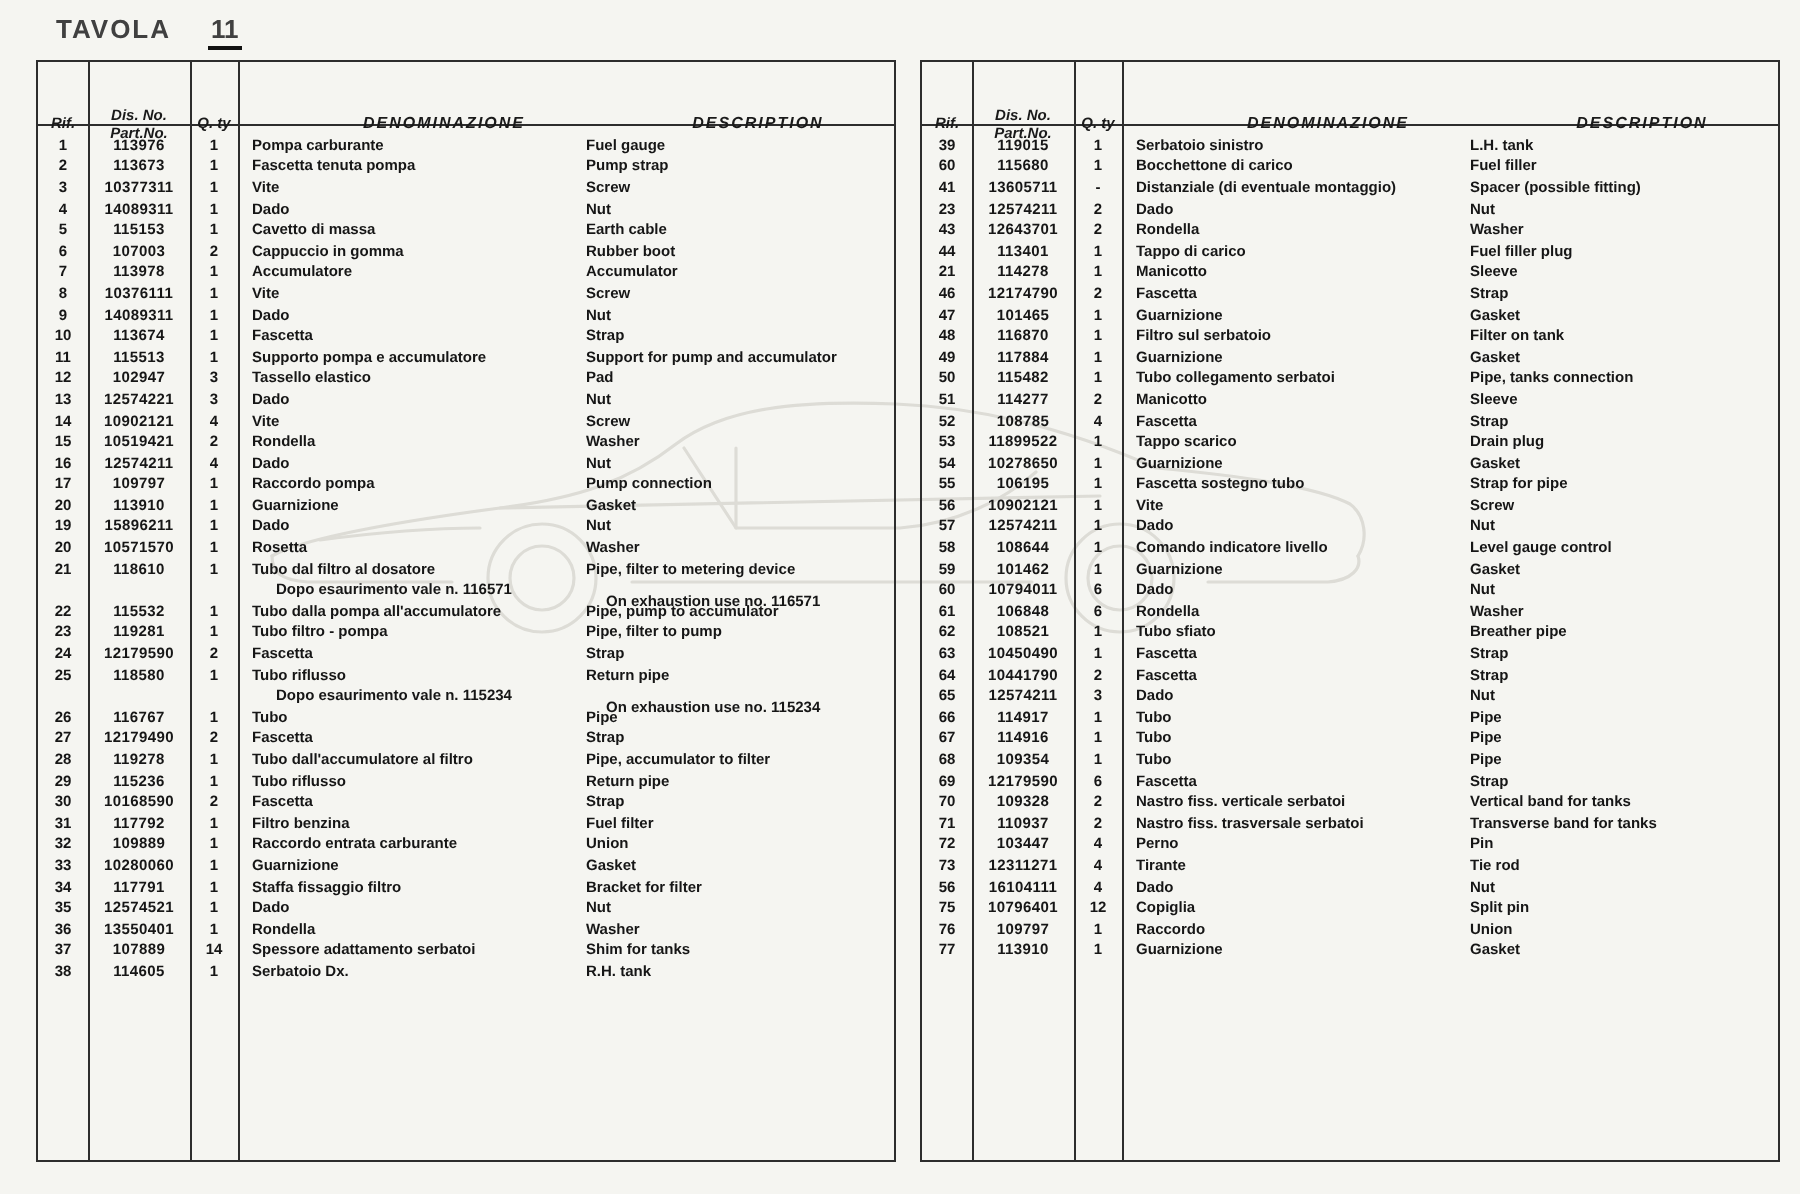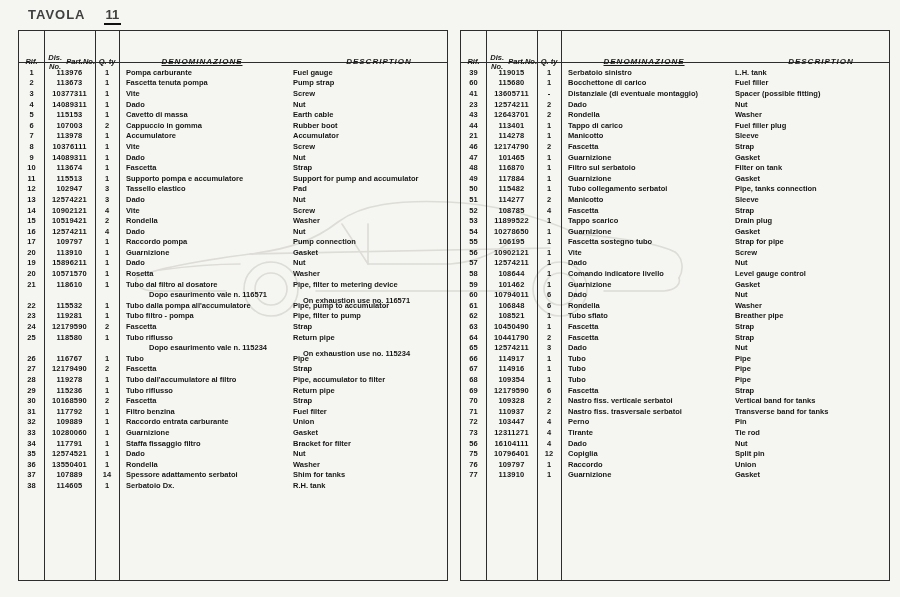--- a/index.html
+++ b/index.html
@@ -30,35 +30,35 @@
   .ptable.right{left:460px;}
   .vline{position:absolute;top:0;bottom:0;width:1px;background:#2d2d2d;}
   .vl-1{left:25px;} .vl-2{left:76px;} .vl-3{left:100px;}
   .thead{
     position:absolute;top:0;left:0;right:0;height:31px;
     border-bottom:1.5px solid #2d2d2d;
     font-style:italic;font-weight:bold;font-size:7.5px;
   }
   .hc{position:absolute;top:0;height:31px;display:flex;align-items:center;justify-content:center;text-align:center;margin-top:15px;}
   .h-rif{left:0;width:25px;}
-  .h-part{left:25px;width:51px;flex-direction:row;line-height:9px;}
+  .h-part{left:25px;width:51px;flex-direction:column;line-height:9px;}
   .h-qty{left:76px;width:24px;}
-  .h-den{left:88px;width:190px;font-size:8px;letter-spacing:1px;text-decoration:underline;}
+  .h-den{left:108px;width:190px;font-size:8px;letter-spacing:1px;}
   .h-desc{left:290px;width:140px;font-size:8px;letter-spacing:1px;}
   .tbody{position:absolute;top:31px;left:0;right:0;bottom:0;padding-top:5px;}
   .trow{
     display:flex;height:10.6px;align-items:center;
     font-size:7.5px;font-weight:bold;white-space:nowrap;color:#161616;
   }
   .c-rif{width:25px;text-align:center;flex:none;}
   .c-part{width:51px;text-align:center;flex:none;letter-spacing:.2px;}
   .c-qty{width:24px;text-align:center;flex:none;}
   .c-it{width:174px;padding-left:7px;box-sizing:border-box;flex:none;overflow:visible;}
   .c-en{flex:1;overflow:visible;}
-  .trow.note .c-it{padding-left:30px;}
+  .trow.note .c-it{padding-left:19px;}
   .trow.note .c-en{padding-left:10px;box-sizing:border-box;margin-top:11px;}
 </style>
 </head>
 <body>
 
 <svg class="watermark" width="560" height="160" viewBox="0 0 560 160" fill="none">
   <g stroke="#d9d8d2" stroke-width="1.6" fill="none" stroke-linejoin="round" stroke-linecap="round">
     <path d="M6 100 C 20 92, 60 84, 120 76 C 160 71, 185 62, 208 44 C 232 26, 268 22, 318 24 C 368 26, 412 40, 448 56 C 492 60, 530 66, 545 74 C 553 80, 554 92, 549 100"></path>
     <path d="M6 100 C 6 108, 10 112, 24 113 L 96 113 M 186 113 L 386 113 M 474 113 L 534 113 C 546 112, 551 106, 549 100"></path>
     <path d="M212 46 L 238 86 L 320 86 C 348 84, 372 72, 388 58"></path>

